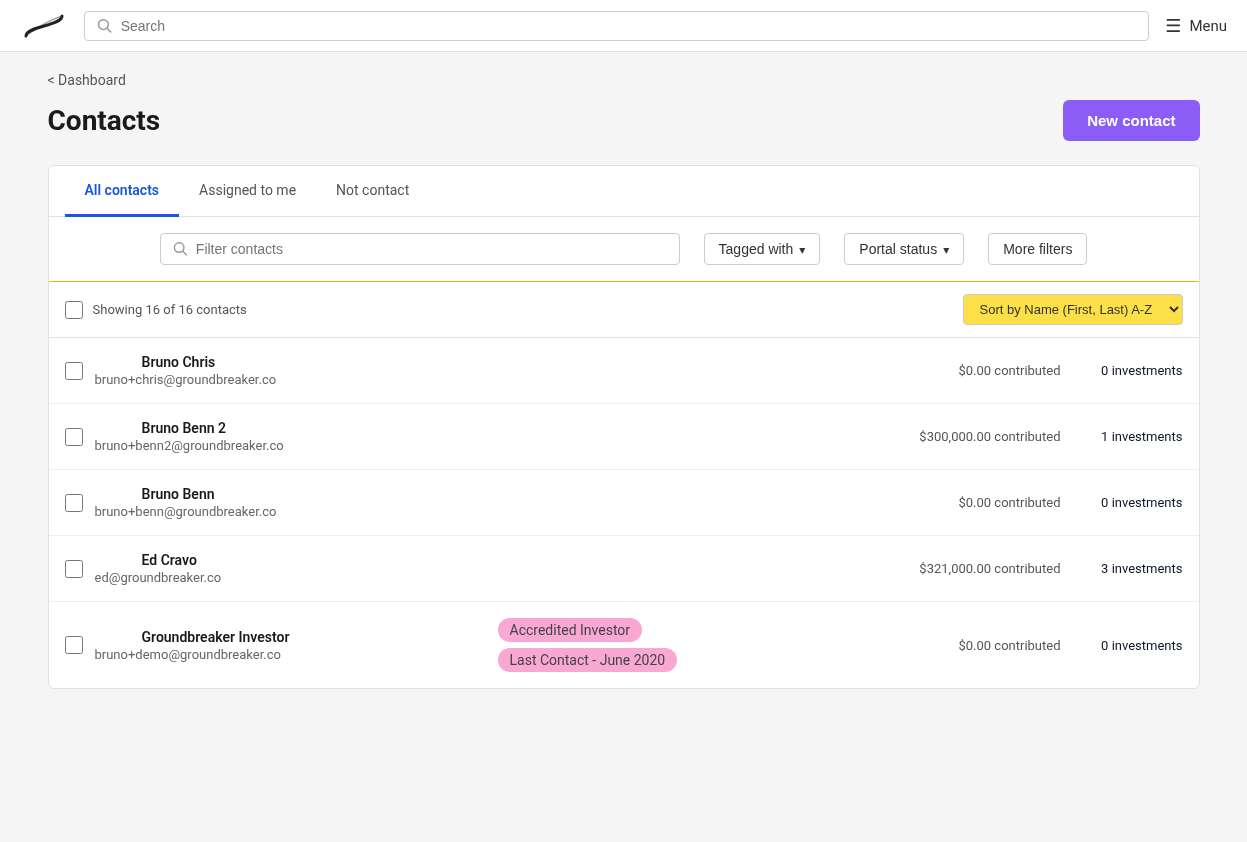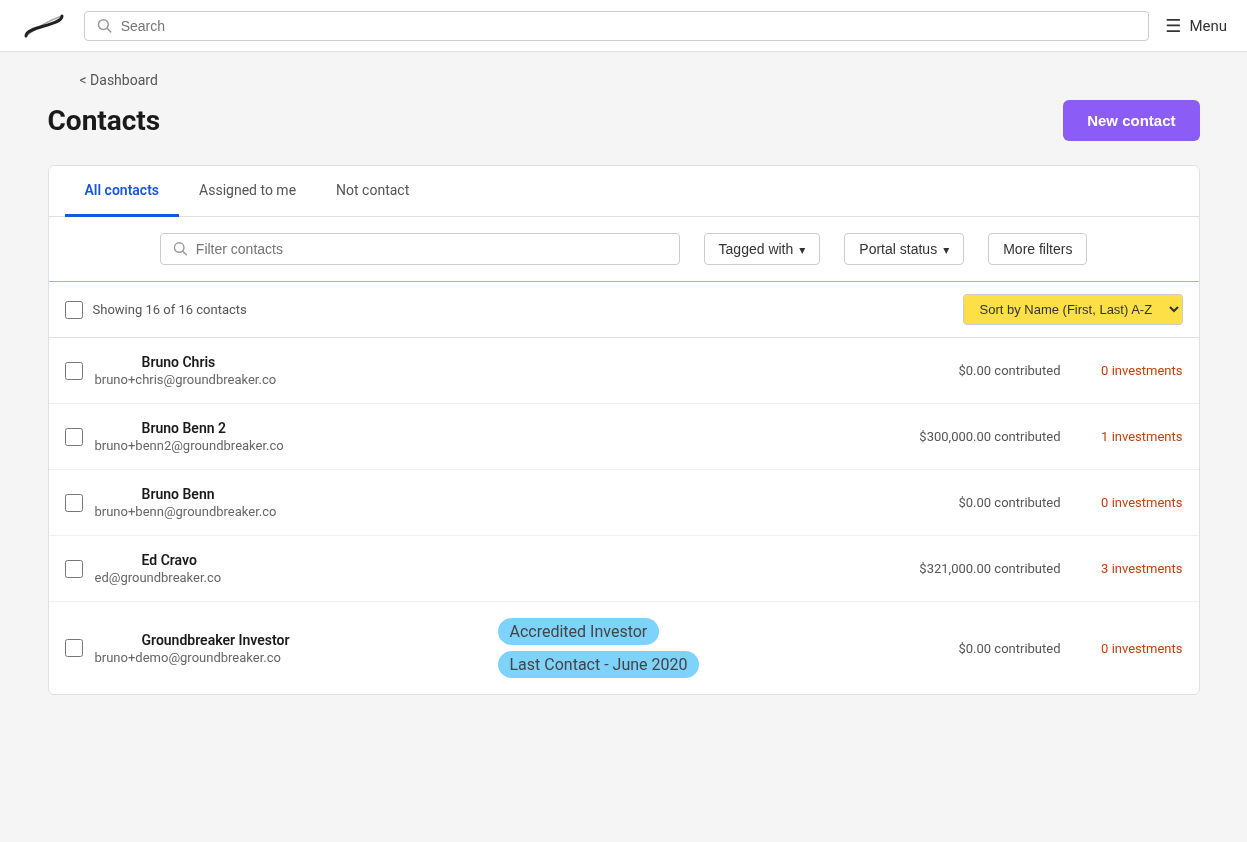--- a/index.html
+++ b/index.html
@@ -61,21 +61,20 @@
       font-size: 14px;
       color: #555;
       margin-bottom: 12px;
       display: flex;
       align-items: center;
       gap: 4px;
     }
     .breadcrumb a {
       color: #555;
       text-decoration: none;
-      margin-left: 32px;
     }
 
     
     .page-header {
       display: flex;
       align-items: center;
       justify-content: space-between;
       margin-bottom: 24px;
     }
     .page-title {
@@ -227,36 +226,36 @@
       color: #666;
     }
     .contact-tags {
       display: flex;
       flex-direction: column;
       gap: 6px;
       flex: 1;
     }
     .tag-badge {
       display: inline-block;
-      background: #7dd3fc;
+      background: #f9a8d4;
       color: #444;
       border-radius: 20px;
       padding: 4px 12px;
-      font-size: 16px;
+      font-size: 14px;
       width: fit-content;
     }
     .contact-contributed {
       font-size: 13px;
       color: #555;
       text-align: right;
       min-width: 160px;
     }
     .contact-investments {
       font-size: 13px;
-      color: #c2410c;
+      color: #0f172a;
       text-align: right;
       min-width: 110px;
     }
 
     
     .chevron-down::after {
       content: '▾';
       font-size: 12px;
     }
 

